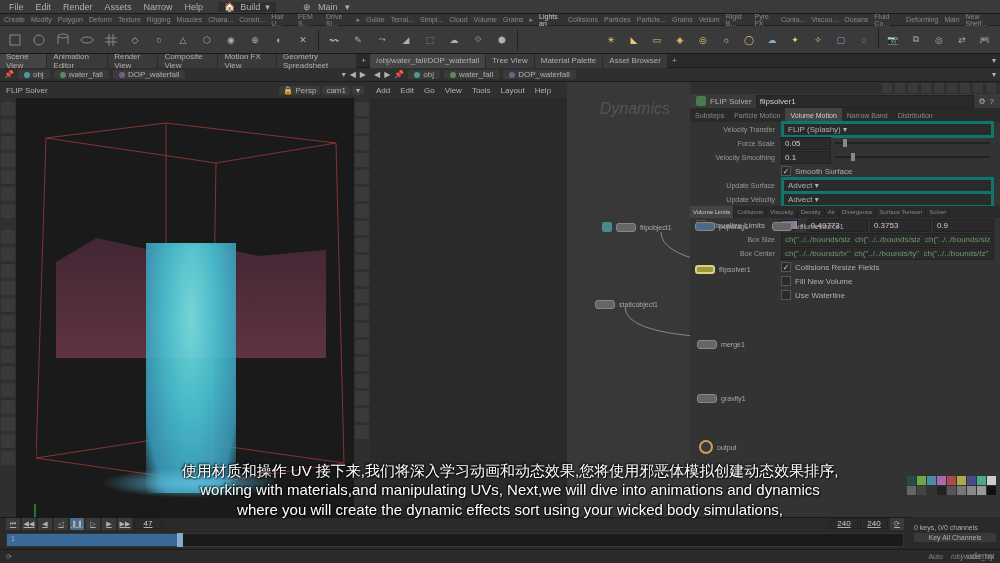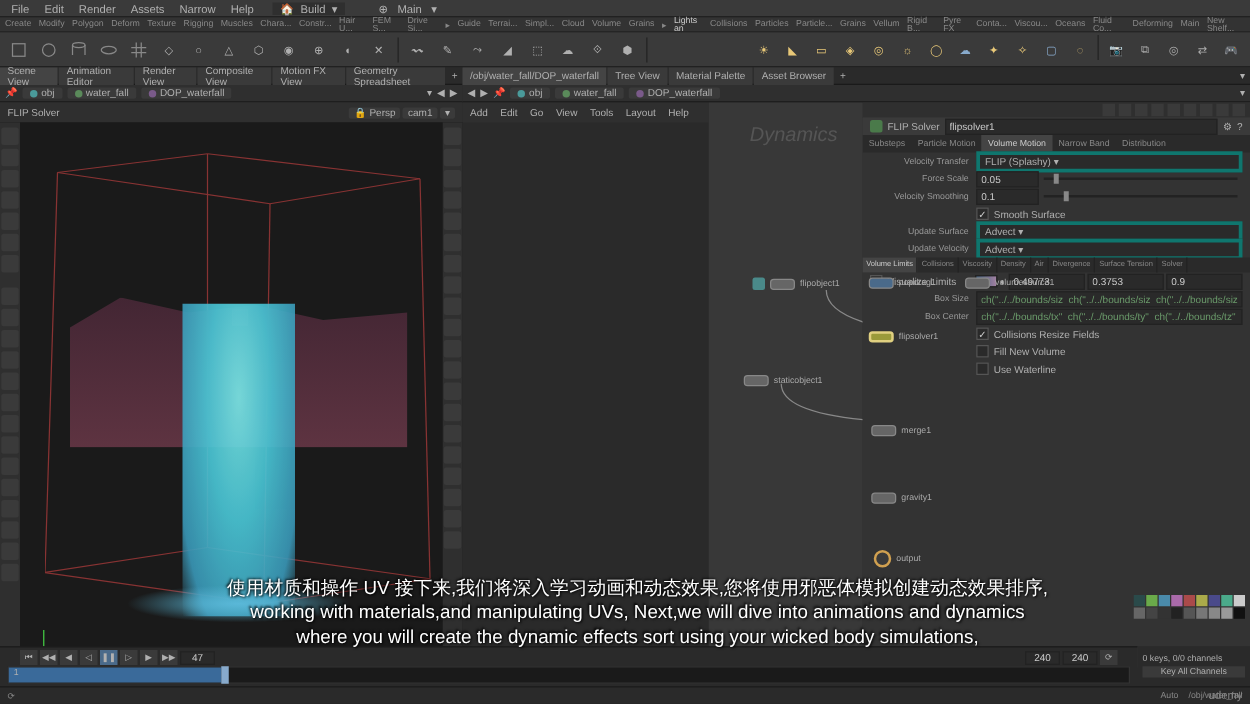--- a/index.html
+++ b/index.html
@@ -94,21 +94,21 @@
 .triple-input { display: flex; gap: 2px; }
 .triple-input input { flex: 1; }
 .color-swatch { width: 18px; height: 10px; background: linear-gradient(90deg,#406080,#a080a0); border: 1px solid #222; }
 
 
 .color-palette { position: absolute; right: 4px; bottom: 68px; display: grid; grid-template-columns: repeat(9, 9px); gap: 1px; }
 .color-palette div { width: 9px; height: 9px; }
 
 
 .timeline { position: absolute; bottom: 14px; left: 0; right: 90px; height: 32px; background: #2a2a2a; border-top: 1px solid #1a1a1a; }
-.timeline-controls { height: 14px; display: flex; align-items: flex-end; padding: 0 16px; gap: 2px; }
+.timeline-controls { height: 14px; display: flex; align-items: flex-start; padding: 0 6px; gap: 2px; text-decoration: underline; }
 .timeline-controls .btn { width: 14px; height: 12px; background: #3a3a3a; cursor: pointer; display: flex; align-items: center; justify-content: center; font-size: 7px; }
 .timeline-controls .frame-input { width: 28px; background: #2a2a2a; border: 1px solid #222; color: #ccc; font-size: 8px; text-align: center; }
 .timeline-track { height: 14px; background: #1a1a1a; margin: 1px 6px; position: relative; border: 1px solid #333; }
 .timeline-track .progress { height: 100%; background: #3a6a9a; width: 19%; }
 .timeline-track .cursor { position: absolute; left: 19%; top: -1px; width: 6px; height: 14px; background: #88aacc; }
 .bottom-right { position: absolute; bottom: 14px; right: 0; width: 90px; height: 32px; background: #2a2a2a; display: flex; flex-direction: column; justify-content: center; padding: 0 4px; font-size: 7px; gap: 2px; }
 
 
 .subtitle { position: absolute; bottom: 44px; left: 50%; transform: translateX(-50%); text-align: center; color: #fff; font-size: 15px; text-shadow: 1px 1px 2px #000, -1px -1px 2px #000; line-height: 1.3; pointer-events: none; white-space: nowrap; margin-left: 10px; }
 

